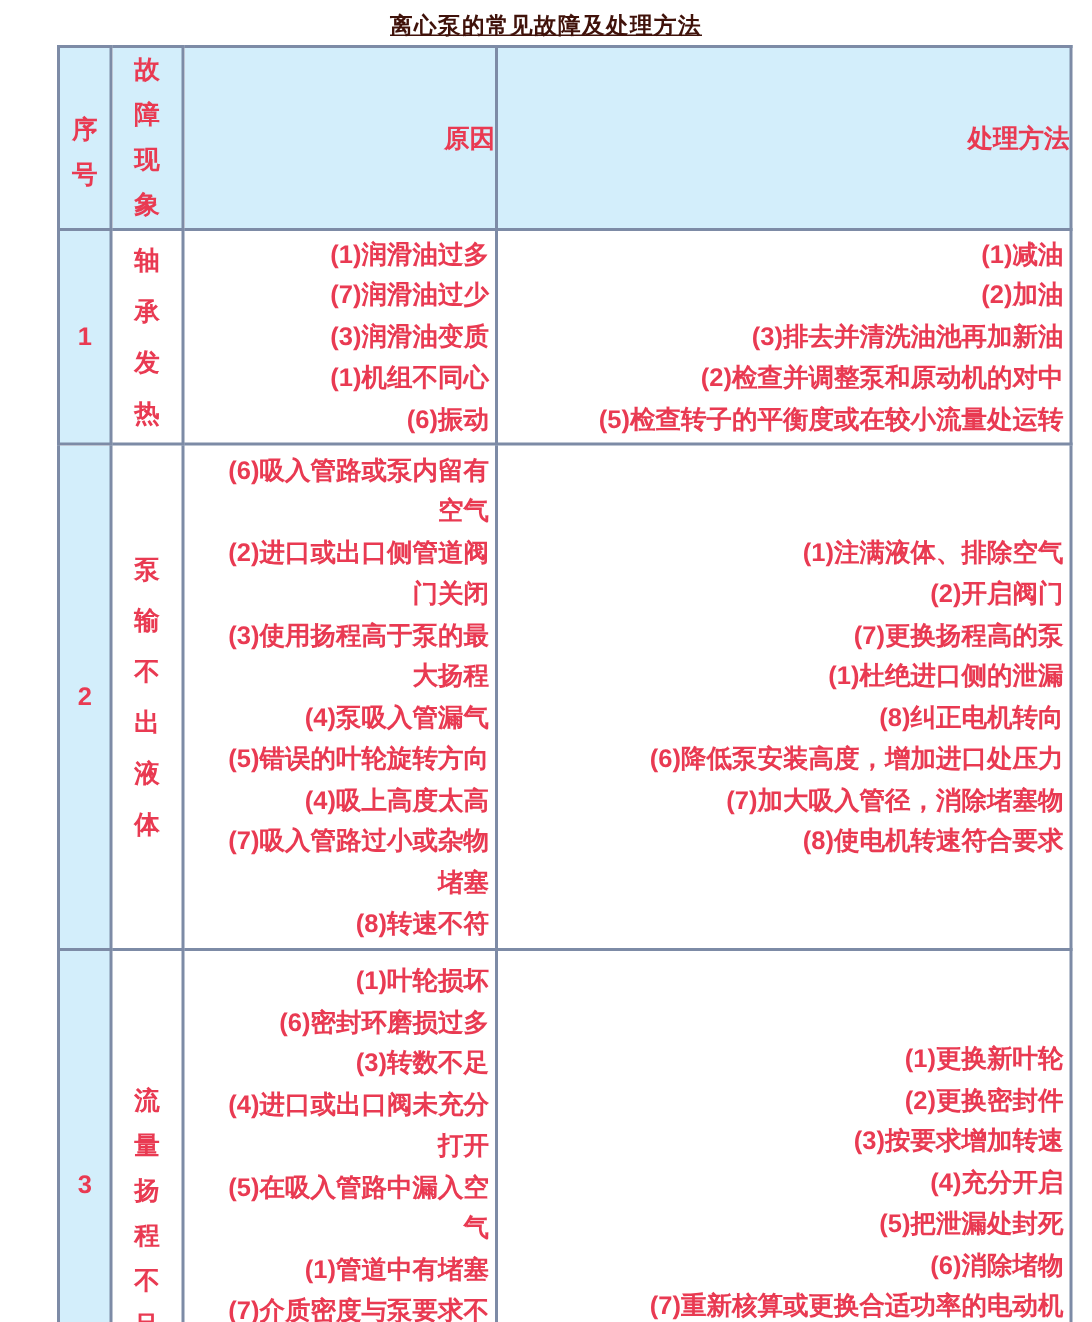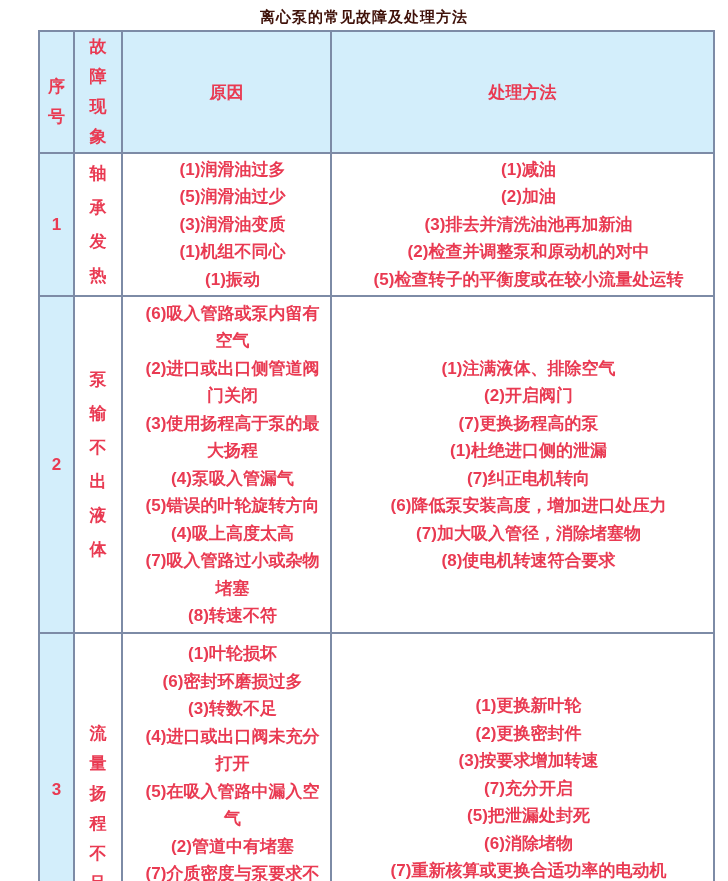--- a/index.html
+++ b/index.html
@@ -10,47 +10,48 @@
     overflow: hidden;
     font-family: "Liberation Sans", "DejaVu Sans", sans-serif;
   }
   .page-title {
     margin: 8px 0 0 0;
     text-align: center;
     font-size: 15px;
     font-weight: bold;
     color: #40120a;
     letter-spacing: 1px;
+    text-decoration: underline;
   }
   table.fault-table {
     position: absolute;
     left: 38px; top: 30px;
     width: 675px;
     border-collapse: collapse;
     table-layout: fixed;
   }
   .fault-table th, .fault-table td {
     border: 2px solid #7d8ba6;
     color: #e93a52;
     font-weight: bold;
     font-size: 17px;
     padding: 0;
     vertical-align: middle;
     overflow: hidden;
   }
   .fault-table thead th { background: #d3eefb; }
   .fault-table td.num-cell { background: #d3eefb; text-align: center; }
-  .hdr-text { text-align: center; padding-left: 10px; font-family: Liberation Mono, monospace; }
+  .hdr-text { text-align: right; padding-left: 10px; font-family: Liberation Mono, monospace; }
   .vstack { display: flex; flex-direction: column; align-items: center; }
   th .vstack { line-height: 30px; }
   th.seq-hdr .vstack { transform: translateY(10px); }
   td.phen-cell .vstack { line-height: 34px; }
   tr.row-3 td.phen-cell .vstack { line-height: 30px; }
   td.cause-cell, td.method-cell {
-    text-align: center;
+    text-align: right;
     padding-left: 16px;
     padding-right: 4px;
     line-height: 27.5px;
     word-break: break-all;
   }
   tr.row-1 { height: 143px; }
   tr.row-2 { height: 337px; }
   tr.row-3 { height: 300px; }
   tr.hdr-row { height: 120px; }
   tr.row-3 td { vertical-align: top; }
@@ -97,24 +98,24 @@
         <td class="phen-cell">
           <div class="vstack">
             <div>轴</div>
             <div>承</div>
             <div>发</div>
             <div>热</div>
           </div>
         </td>
         <td class="cause-cell">
           <div>(1)润滑油过多</div>
-          <div>(5)润滑油过少</div>
+          <div>(7)润滑油过少</div>
           <div>(3)润滑油变质</div>
           <div>(1)机组不同心</div>
-          <div>(1)振动</div>
+          <div>(6)振动</div>
         </td>
         <td class="method-cell">
           <div>(1)减油</div>
           <div>(2)加油</div>
           <div>(3)排去并清洗油池再加新油</div>
           <div>(2)检查并调整泵和原动机的对中</div>
           <div>(5)检查转子的平衡度或在较小流量处运转</div>
         </td>
       </tr>
       <tr class="row-2">
@@ -137,21 +138,21 @@
           <div>(5)错误的叶轮旋转方向</div>
           <div>(4)吸上高度太高</div>
           <div>(7)吸入管路过小或杂物堵塞</div>
           <div>(8)转速不符</div>
         </td>
         <td class="method-cell">
           <div>(1)注满液体、排除空气</div>
           <div>(2)开启阀门</div>
           <div>(7)更换扬程高的泵</div>
           <div>(1)杜绝进口侧的泄漏</div>
-          <div>(7)纠正电机转向</div>
+          <div>(8)纠正电机转向</div>
           <div>(6)降低泵安装高度，增加进口处压力</div>
           <div>(7)加大吸入管径，消除堵塞物</div>
           <div>(8)使电机转速符合要求</div>
         </td>
       </tr>
       <tr class="row-3">
         <td class="num-cell">3</td>
         <td class="phen-cell">
           <div class="vstack">
             <div>流</div>
@@ -161,27 +162,27 @@
             <div>不</div>
             <div>足</div>
           </div>
         </td>
         <td class="cause-cell">
           <div>(1)叶轮损坏</div>
           <div>(6)密封环磨损过多</div>
           <div>(3)转数不足</div>
           <div>(4)进口或出口阀未充分打开</div>
           <div>(5)在吸入管路中漏入空气</div>
-          <div>(2)管道中有堵塞</div>
+          <div>(1)管道中有堵塞</div>
           <div>(7)介质密度与泵要求不</div>
         </td>
         <td class="method-cell">
           <div>(1)更换新叶轮</div>
           <div>(2)更换密封件</div>
           <div>(3)按要求增加转速</div>
-          <div>(7)充分开启</div>
+          <div>(4)充分开启</div>
           <div>(5)把泄漏处封死</div>
           <div>(6)消除堵物</div>
           <div>(7)重新核算或更换合适功率的电动机</div>
         </td>
       </tr>
     </tbody>
 </table>
 
 </body></html>

